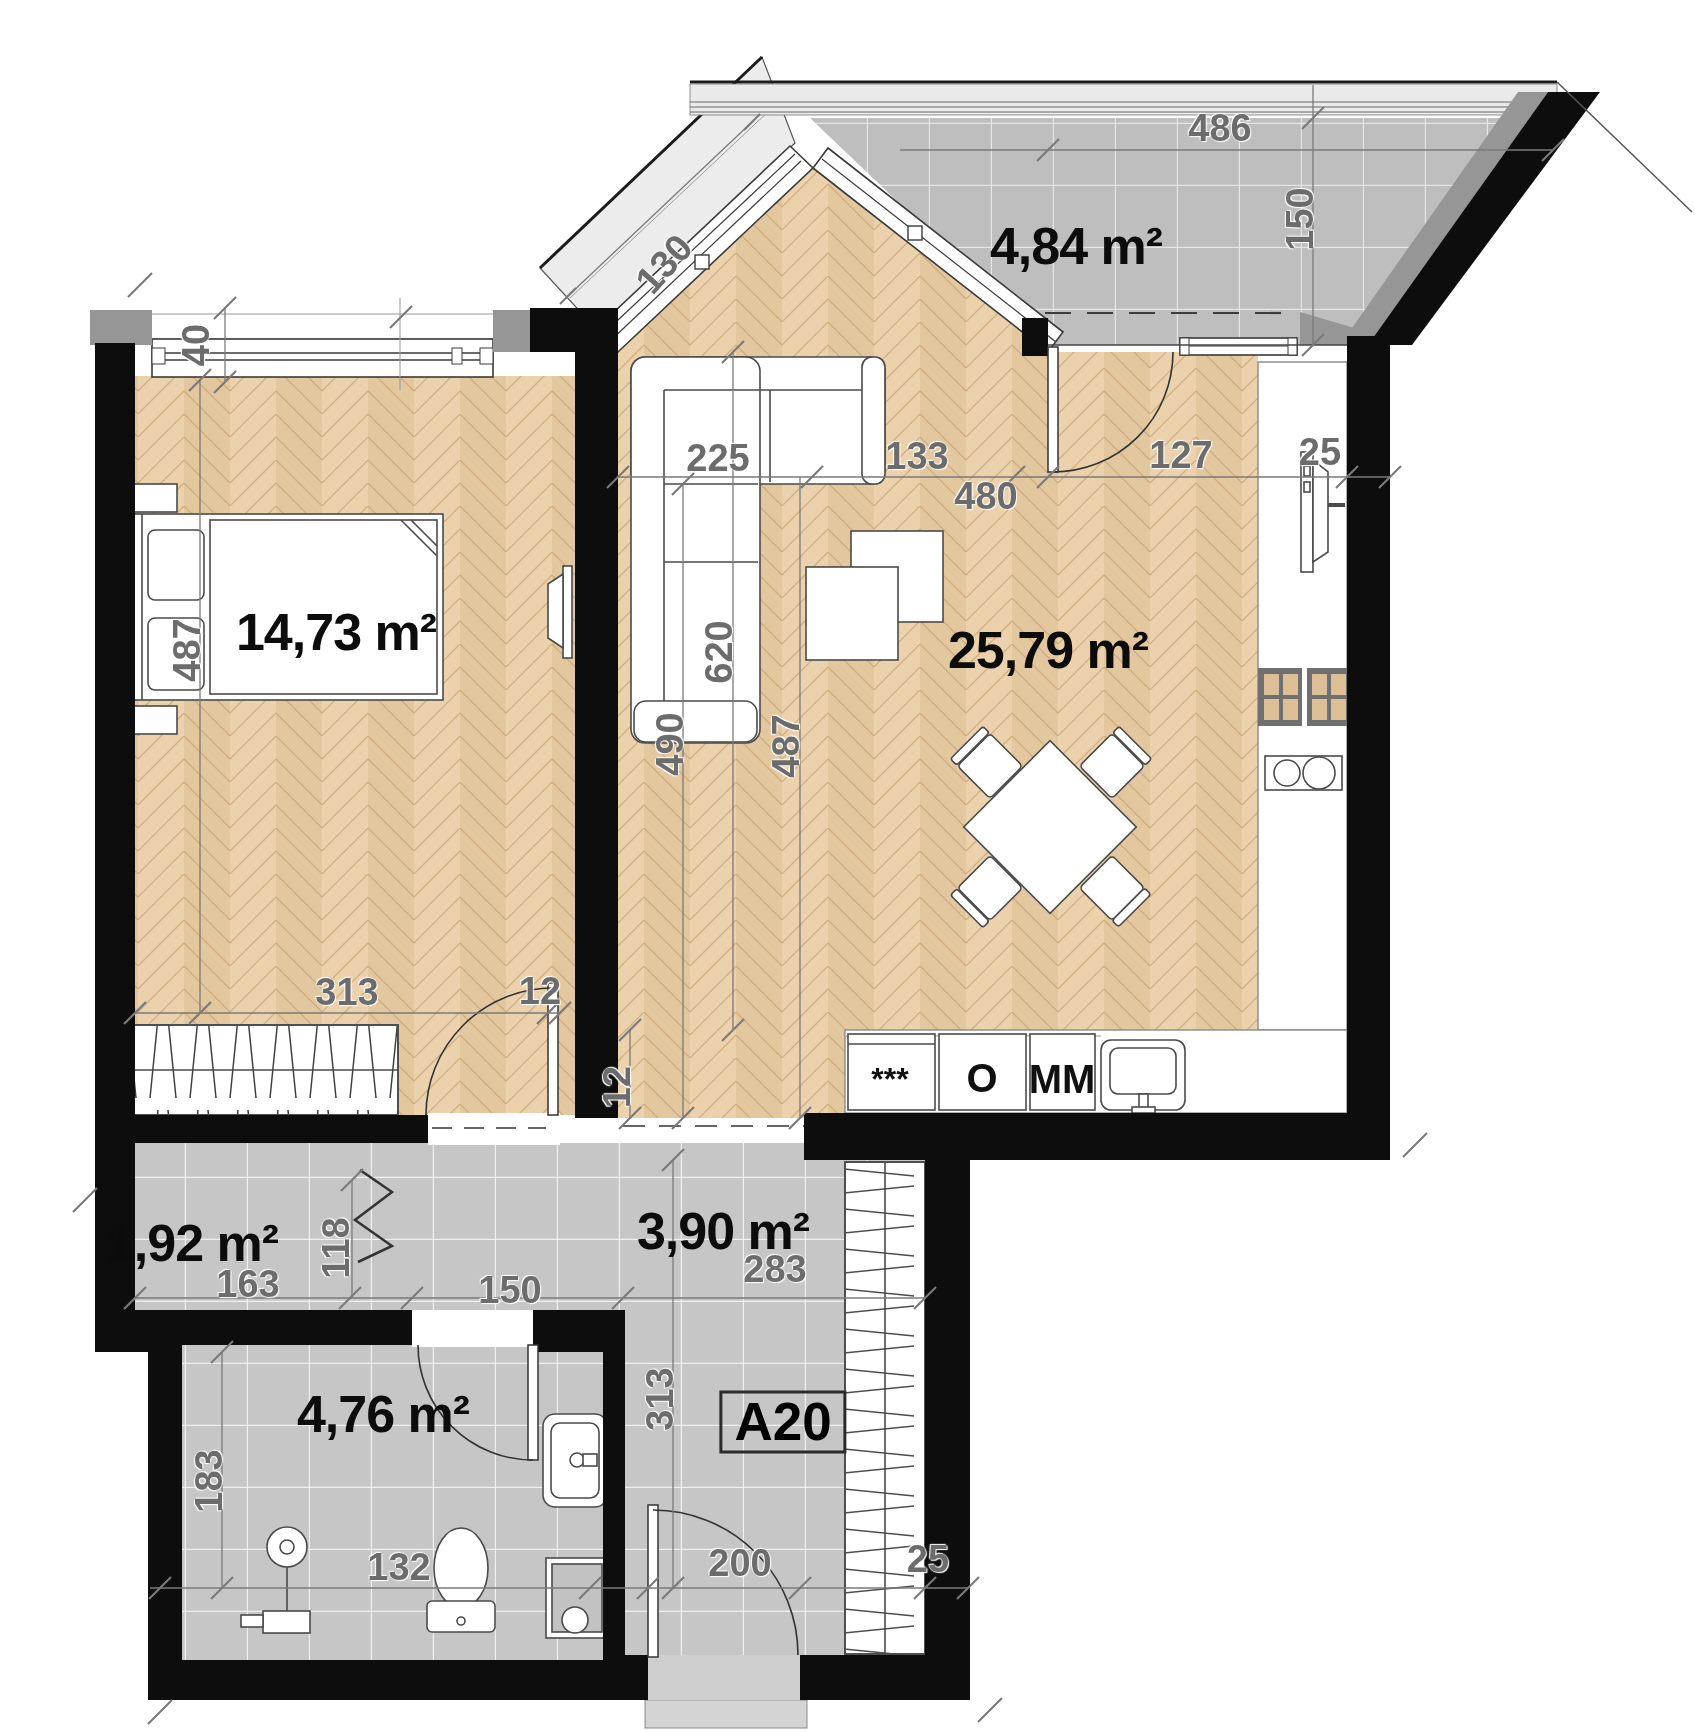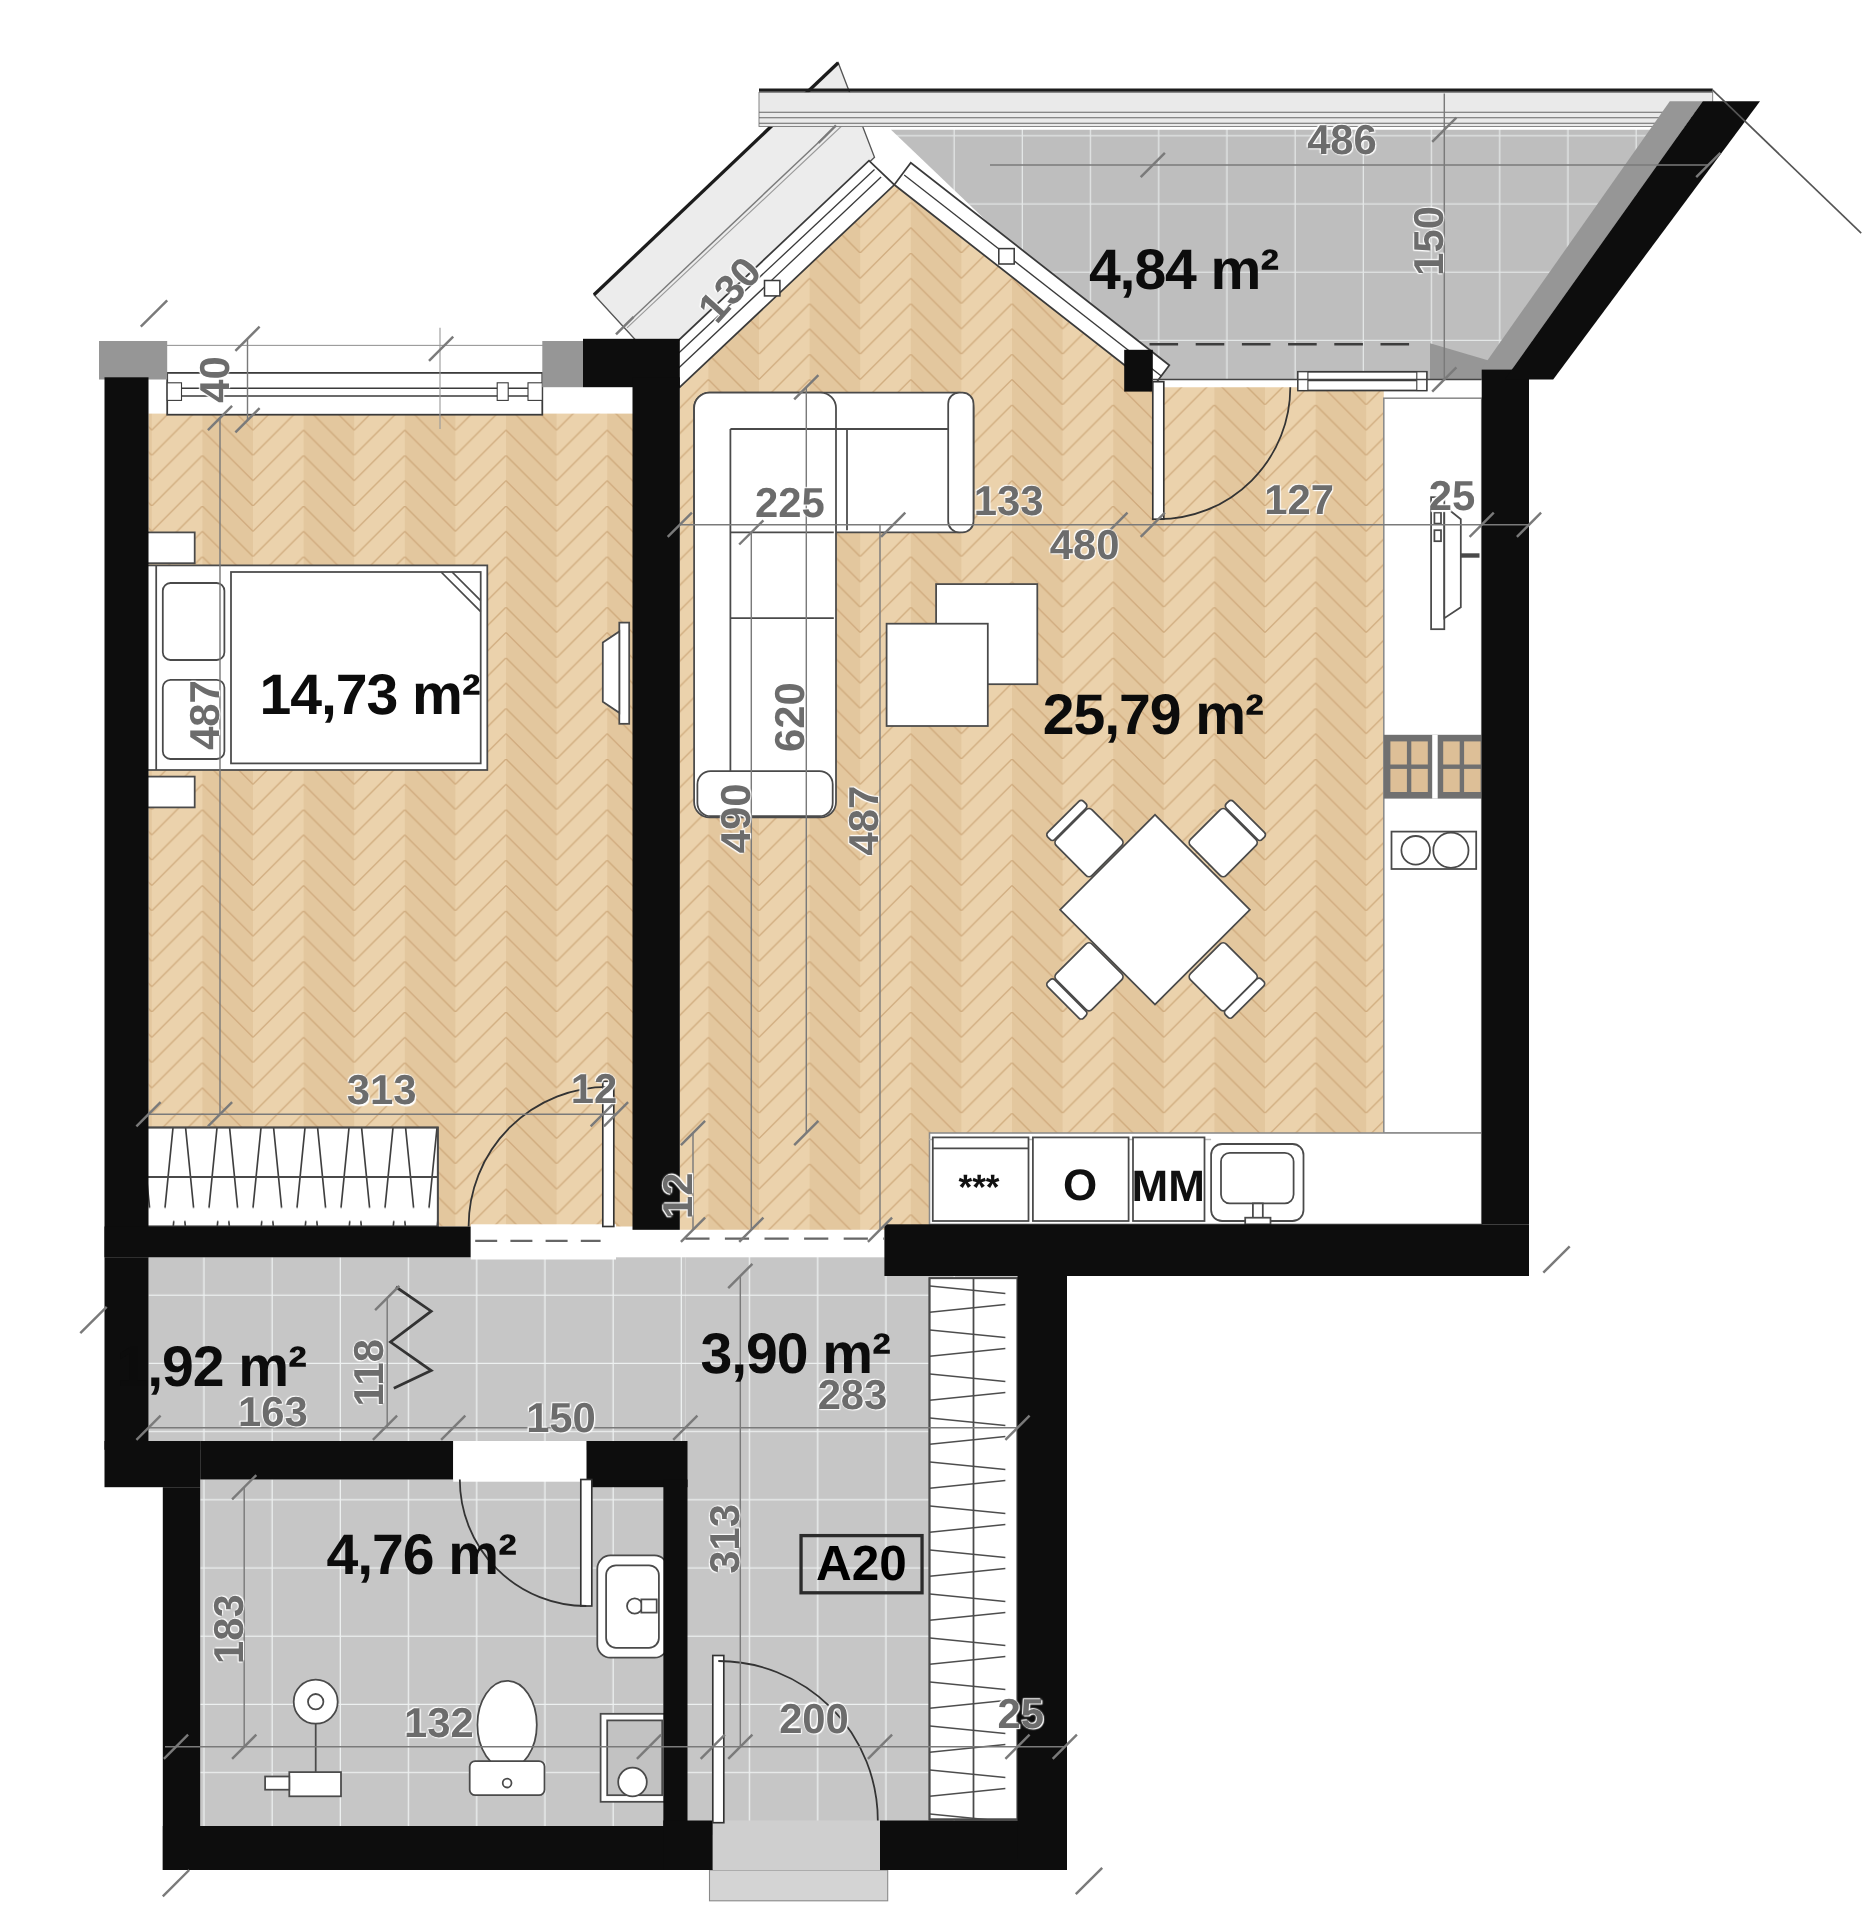--- a/index.html
+++ b/index.html
@@ -5,21 +5,21 @@
   html,body{margin:0;padding:0;background:#fff;}
   .plan{position:relative;width:1695px;height:1732px;background:#fff;overflow:hidden;
         font-family:"Liberation Sans",sans-serif;}
   .plan svg{position:absolute;left:0;top:0;}
   .labels{position:absolute;left:0;top:0;width:100%;height:100%;pointer-events:none;}
   .lbl{position:absolute;white-space:nowrap;line-height:1;}
   .dim{font-size:38px;font-weight:700;color:#6c6c6c;
        text-shadow:0 0 2px #fff,1px 1px 1px #fff,-1px -1px 1px #fff;}
   .area{font-size:52px;font-weight:800;color:#0c0c0c;letter-spacing:-1px;}
   .app{font-weight:800;color:#101010;}
-  .tag{font-size:45px;font-weight:800;color:#000;border:3px solid #2b2b2b;
+  .tag{font-size:53px;font-weight:800;color:#000;border:3px solid #2b2b2b;
        padding:1px 12px 3px 12px;}
 </style>
 </head>
 <body>
 
 <div class="plan">
 <svg width="1695" height="1732" viewBox="0 0 1695 1732">
   <defs>
     <pattern id="parquet" width="92" height="46" patternUnits="userSpaceOnUse">
       <rect width="92" height="46" fill="#e8cda5"></rect>

